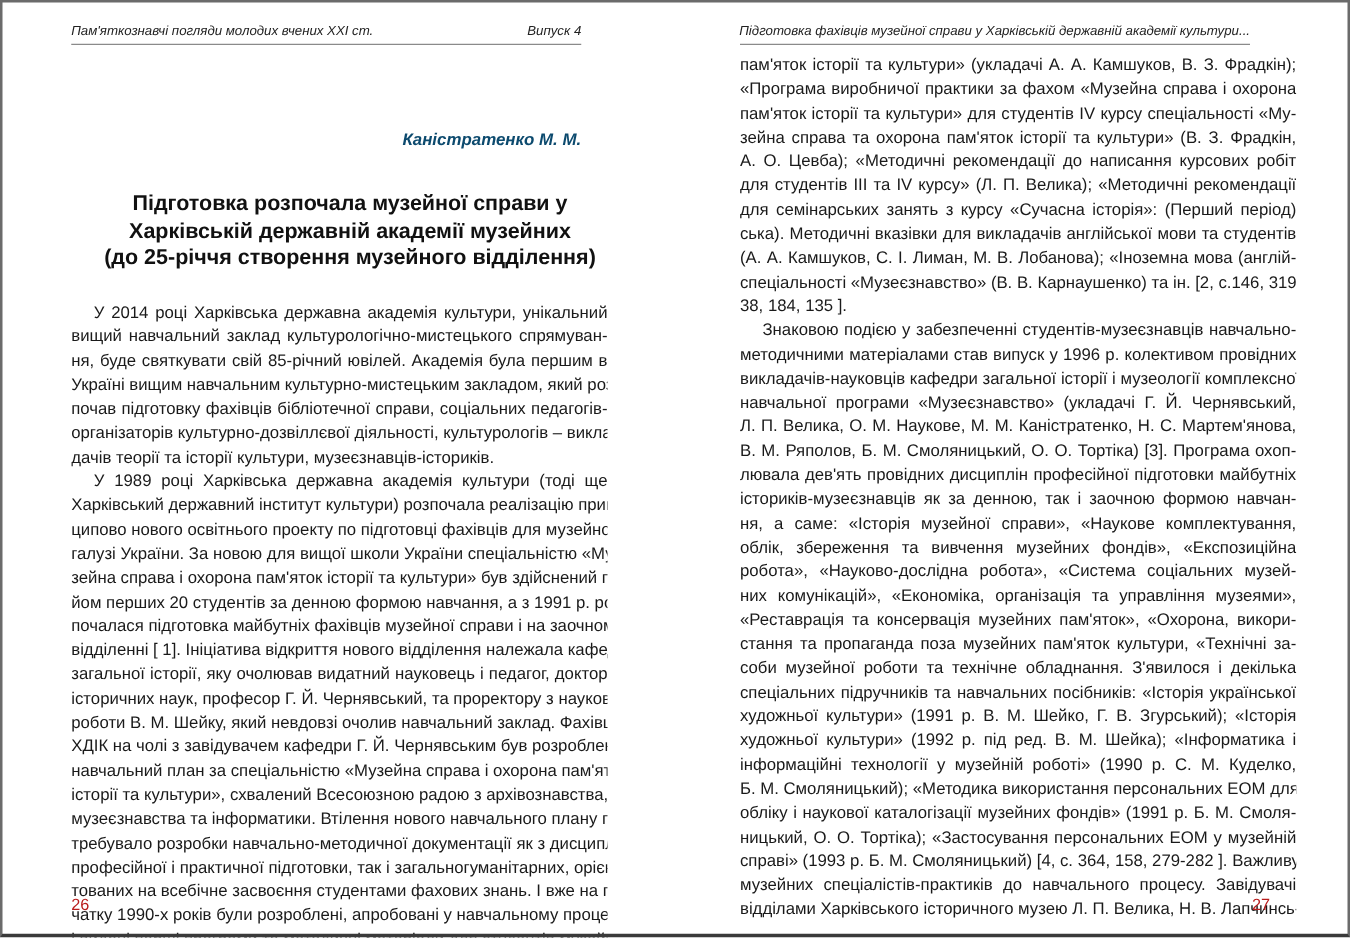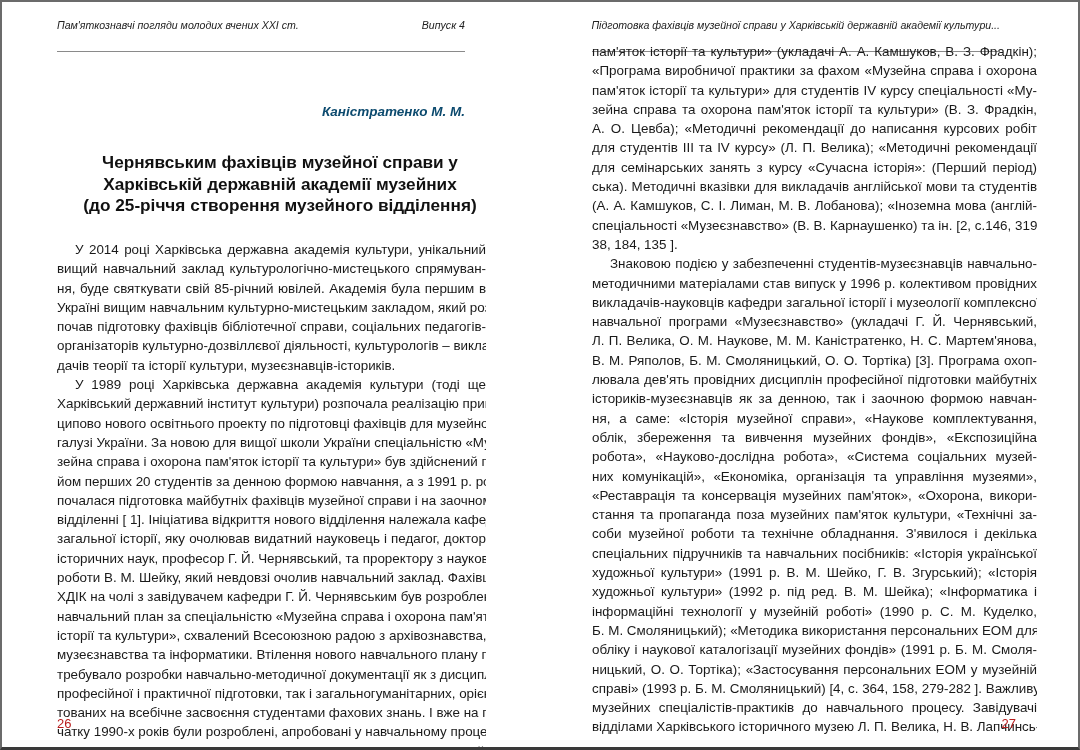--- a/index.html
+++ b/index.html
@@ -13,21 +13,21 @@
     border-top: 2px solid #6b6b6b; border-left: 2px solid #6b6b6b;
     border-right: 2px solid #6b6b6b; border-bottom: 3px solid #3a3a3a;
     pointer-events: none;
   }
   .page { position: absolute; top: 0; height: 750px; }
   .page.left { left: 0; width: 540px; }
   .page.right { left: 540px; width: 540px; }
 
   .running-head {
     position: absolute; font-style: italic; font-size: 10.6px; color: #222;
-    border-bottom: 1.5px solid #8a8a8a; padding-bottom: 20px;
+    border-bottom: 1.5px solid #8a8a8a; padding-bottom: 4px;
     display: flex; justify-content: space-between; white-space: nowrap; align-items: center;
   }
   .left .running-head { left: 57px; width: 408px; top: 19px; }
   .right .running-head { left: 52px; width: 408px; top: 19px; justify-content: flex-end; }
 
   .author {
     position: absolute; left: 57px; width: 408px; top: 104px;
     text-align: right; font-weight: bold; font-style: italic; font-size: 13.5px; color: #0c4a6e;
   }
   .title {
@@ -56,21 +56,21 @@
 </head>
 <body>
 
 <div class="page left">
   <div class="running-head">
     <span>Пам'яткознавчі погляди молодих вчених XXI ст.</span>
     <span>Випуск 4</span>
   </div>
   <div class="author">Каністратенко М. М.</div>
   <div class="title">
-    <div>Чернявським фахівців музейної справи у</div>
+    <div>Підготовка розпочала музейної справи у</div>
     <div>Харківській державній академії музейних</div>
     <div>(до 25-річчя створення музейного відділення)</div>
   </div>
   <div class="body-text">
     <span class="ln indent">У 2014 році Харківська державна академія культури, унікальний</span>
     <span class="ln">вищий навчальний заклад культурологічно-мистецького спрямуван-</span>
     <span class="ln">ня, буде святкувати свій 85-річний ювілей. Академія була першим в</span>
     <span class="ln">Україні вищим навчальним культурно-мистецьким закладом, який роз-</span>
     <span class="ln">почав підготовку фахівців бібліотечної справи, соціальних педагогів-</span>
     <span class="ln">організаторів культурно-дозвіллєвої діяльності, культурологів – викла-</span>

